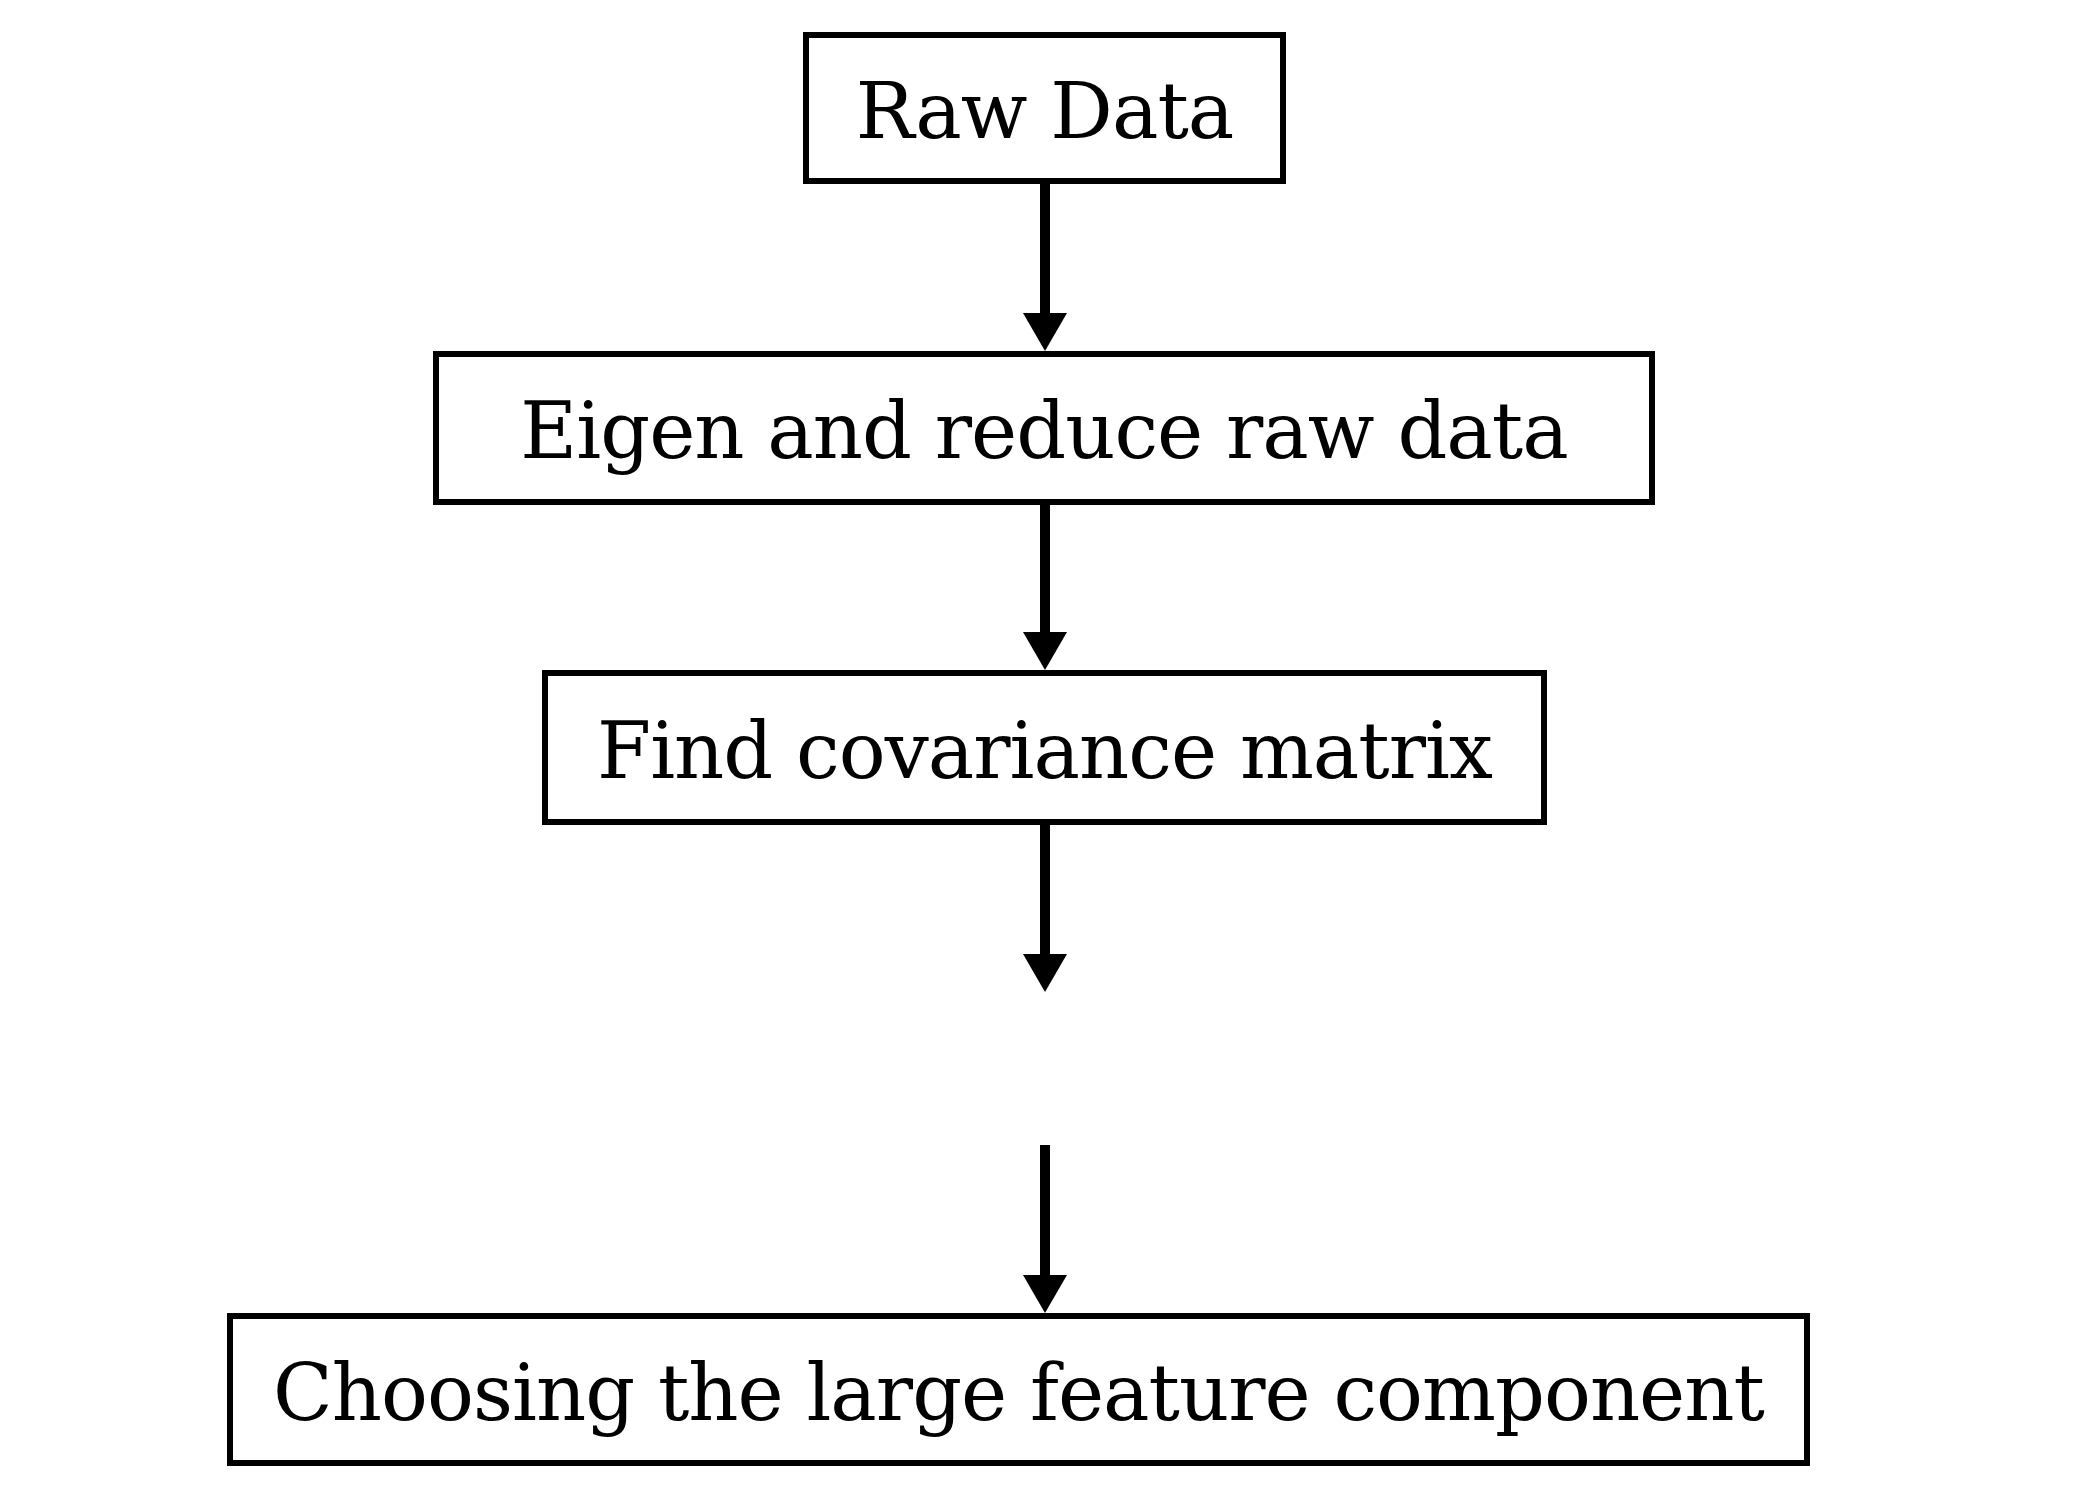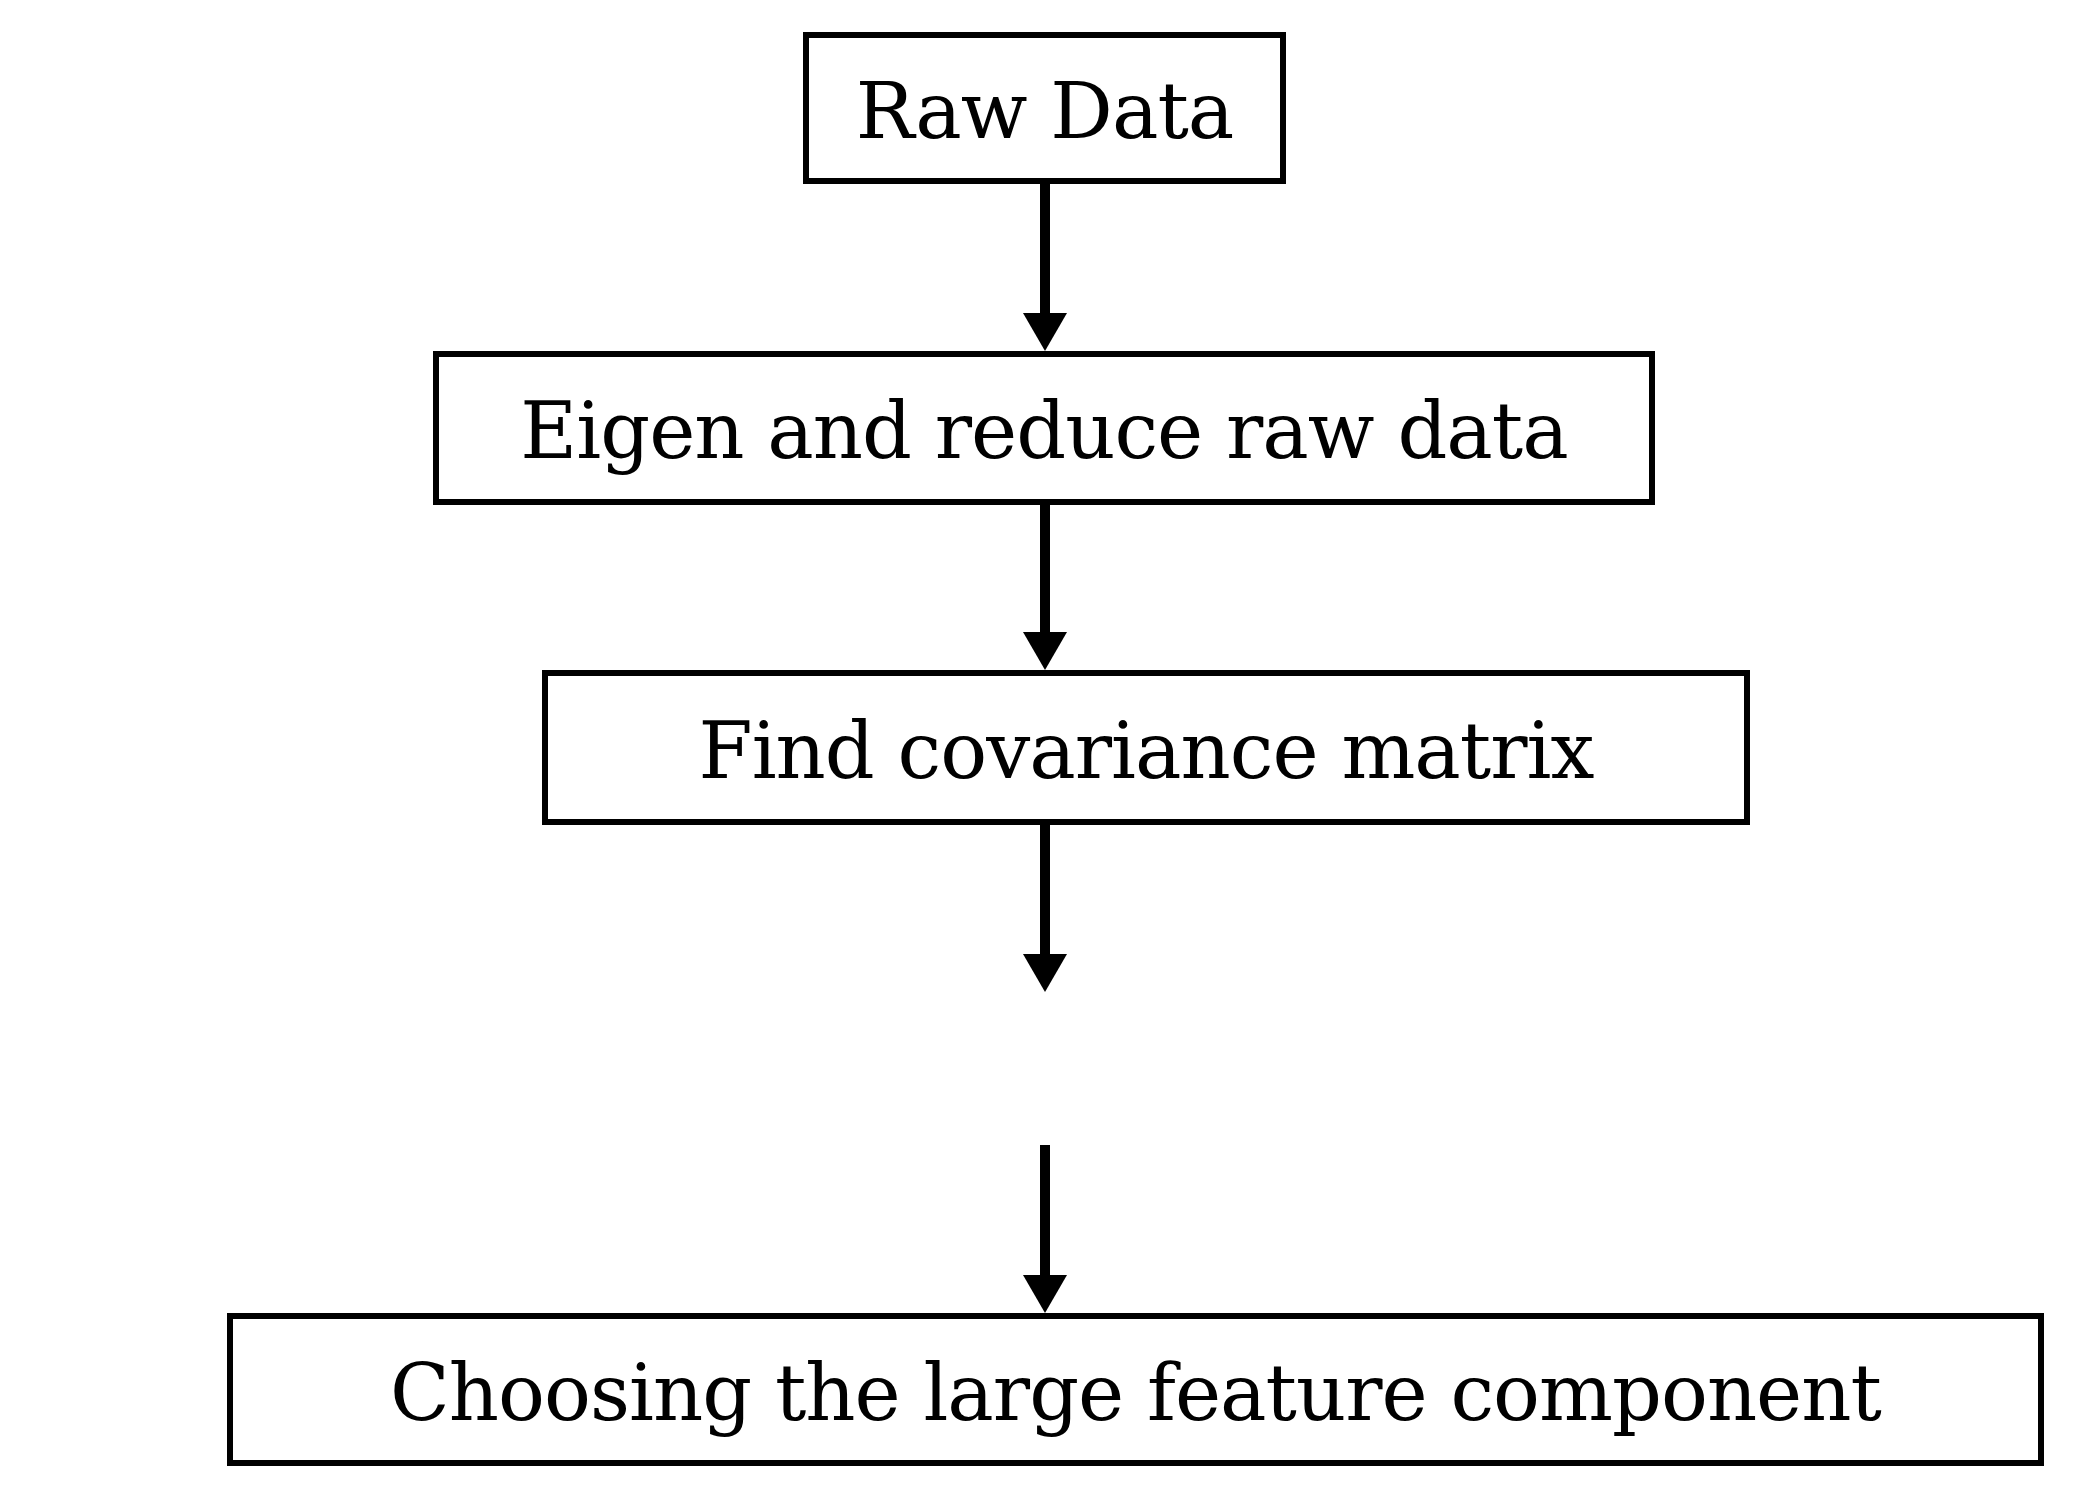--- a/index.html
+++ b/index.html
@@ -52,23 +52,23 @@
     bottom: 0;
     width: 0;
     height: 0;
     border-left: 22px solid transparent;
     border-right: 22px solid transparent;
     border-top: 38px solid #000000;
   }
   
   .node-1 { left: 803px;  top: 32px;   width: 483px;  height: 152px; }
   .node-2 { left: 433px;  top: 351px;  width: 1222px; height: 154px; }
-  .node-3 { left: 542px;  top: 670px;  width: 1208px; height: 155px; }
+  .node-3 { left: 542px;  top: 670px;  width: 1005px; height: 155px; }
   .node-4 { left: 28px;   top: 992px;  width: 2035px; height: 153px; }
-  .node-5 { left: 227px;  top: 1313px; width: 1817px; height: 153px; }
+  .node-5 { left: 227px;  top: 1313px; width: 1583px; height: 153px; }
   
   .arrow-1 { left: 1023px; top: 184px;  height: 167px; }
   .arrow-1 .stem { height: 131px; }
   .arrow-2 { left: 1023px; top: 505px;  height: 165px; }
   .arrow-2 .stem { height: 129px; }
   .arrow-3 { left: 1023px; top: 825px;  height: 167px; }
   .arrow-3 .stem { height: 131px; }
   .arrow-4 { left: 1023px; top: 1145px; height: 168px; }
   .arrow-4 .stem { height: 132px; }
 </style>

